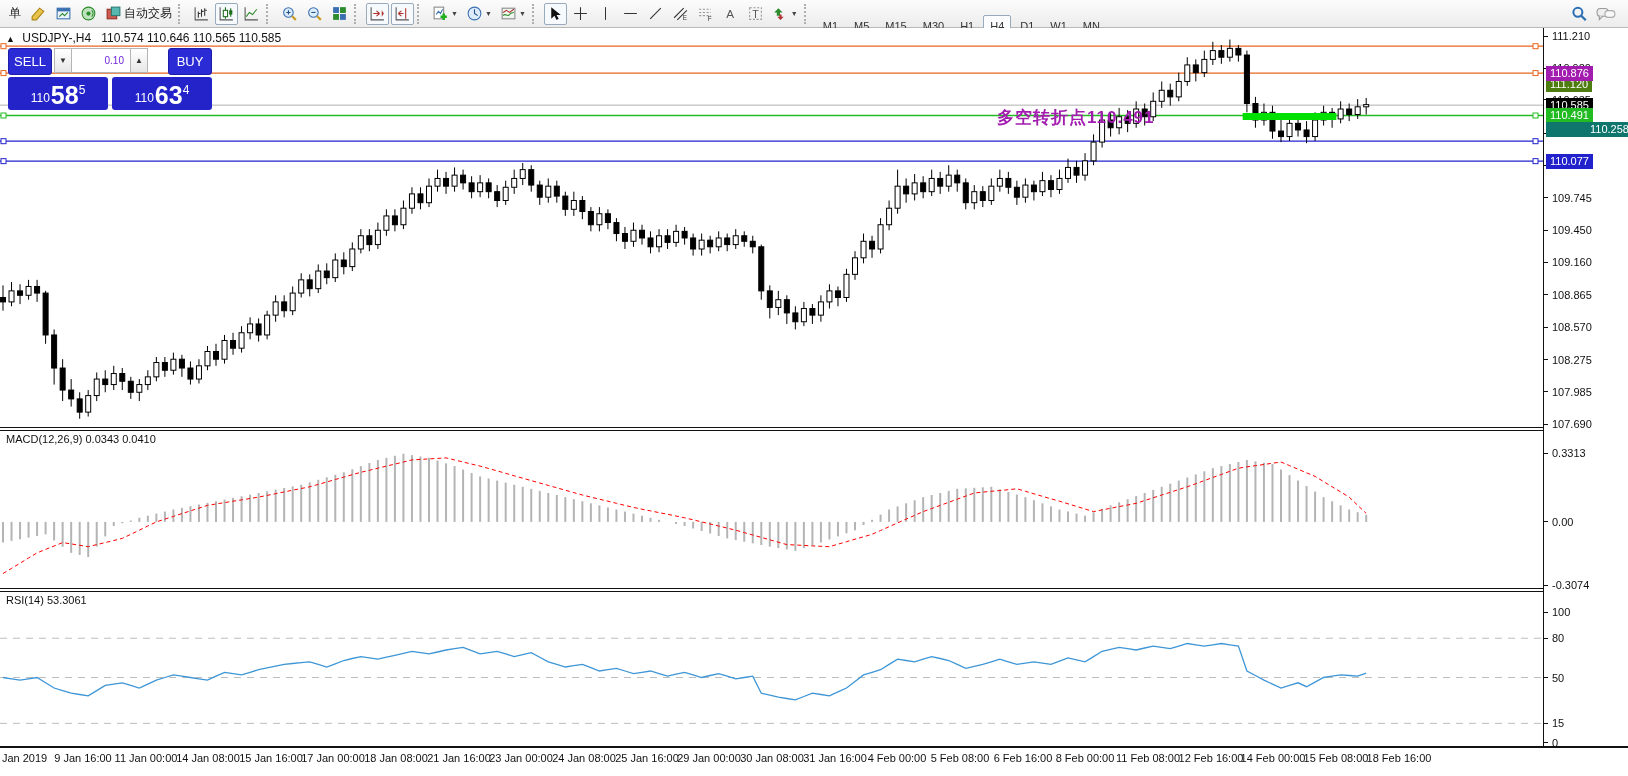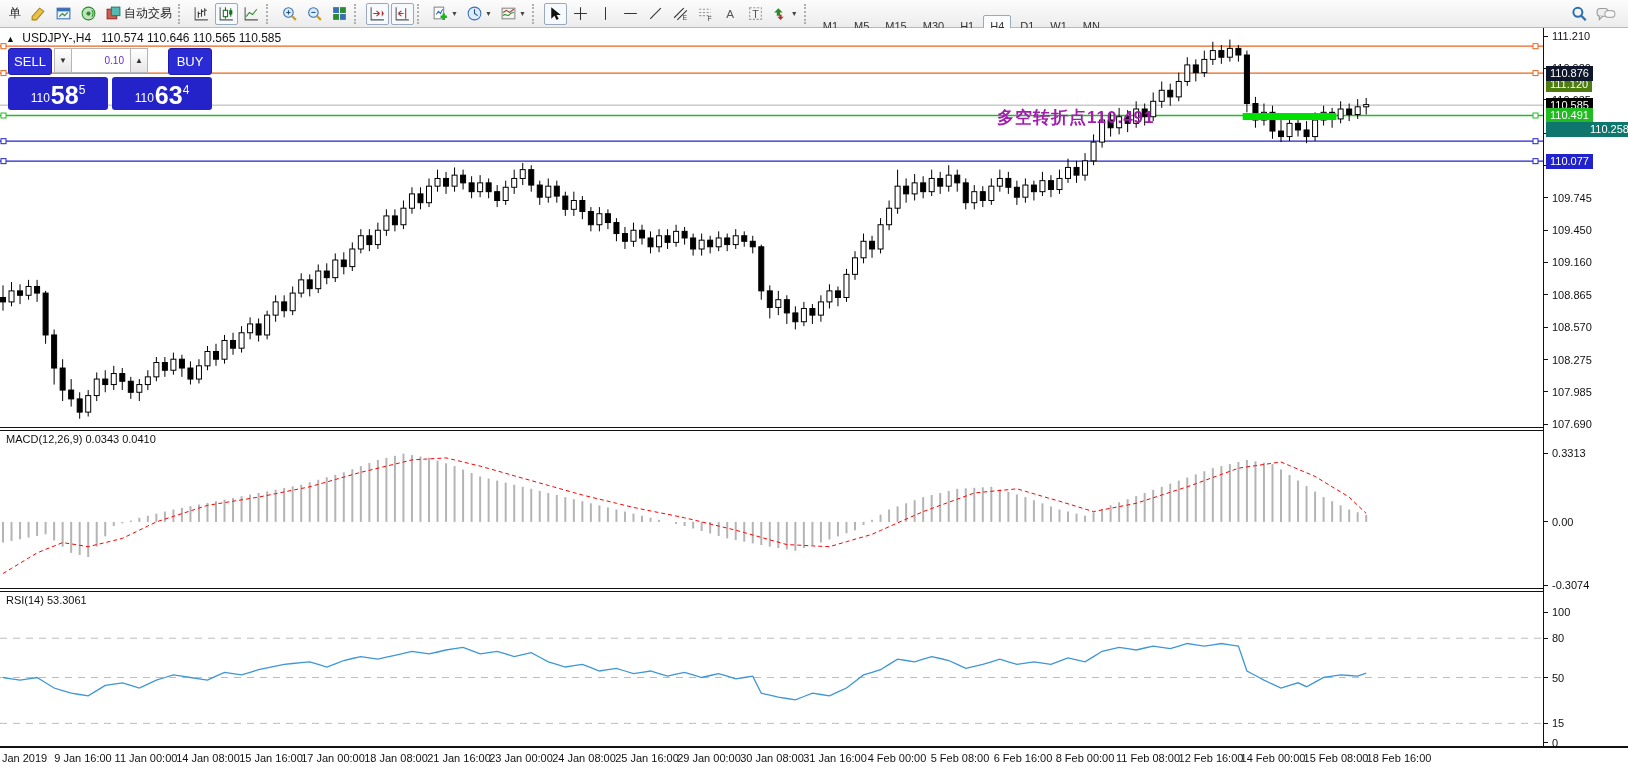--- a/index.html
+++ b/index.html
@@ -935,21 +935,21 @@
         <div class="axis-tick" style="top: 578.036px;">100</div>
         <div class="axis-tick-dash" style="top: 609.726px;"></div>
         <div class="axis-tick" style="top: 604.226px;">80</div>
         <div class="axis-tick-dash" style="top: 649.012px;"></div>
         <div class="axis-tick" style="top: 643.512px;">50</div>
         <div class="axis-tick-dash" style="top: 694.845px;"></div>
         <div class="axis-tick" style="top: 689.345px;">15</div>
         <div class="axis-tick-dash" style="top: 714.488px;"></div>
         <div class="axis-tick" style="top: 708.988px;">0</div>
         <div class="axis-badge" style="top: 10.6865px; background: #4d7c0f; margin-top: 38px;">111.120</div>
-        <div class="axis-badge" style="top: 37.5804px; background: #0f172a;">110.876</div>
+        <div class="axis-badge" style="top: 37.5804px; background: #a21caf;">110.876</div>
         <div class="axis-badge" style="top: 69.6547px; background: rgb(0, 0, 0);">110.585</div>
         <div class="axis-badge" style="top: 80.0155px; background: rgb(34, 187, 34);">110.491</div>
         <div class="axis-badge" style="top: 94px; background: #0f766e; padding-left: 44px;">110.258</div>
         <div class="axis-badge" style="top: 125.647px; background: rgb(34, 34, 204);">110.077</div>
       </div>
 
     <div class="bottom-line"></div>
 
     <div class="time-axis" id="time-axis">
         <div class="time-label" style="left: 20px;">8 Jan 2019</div>

